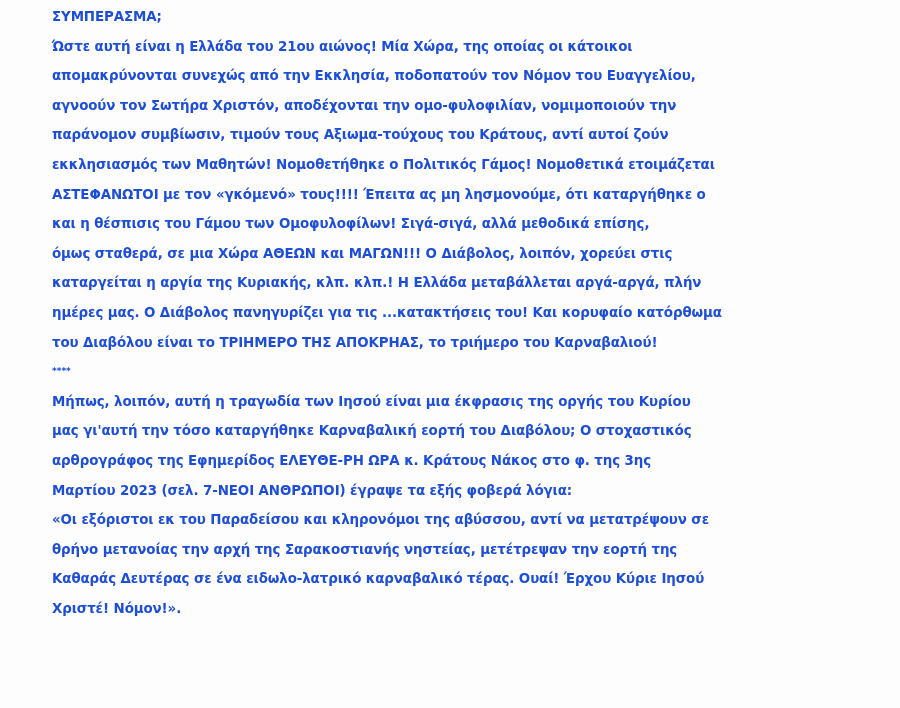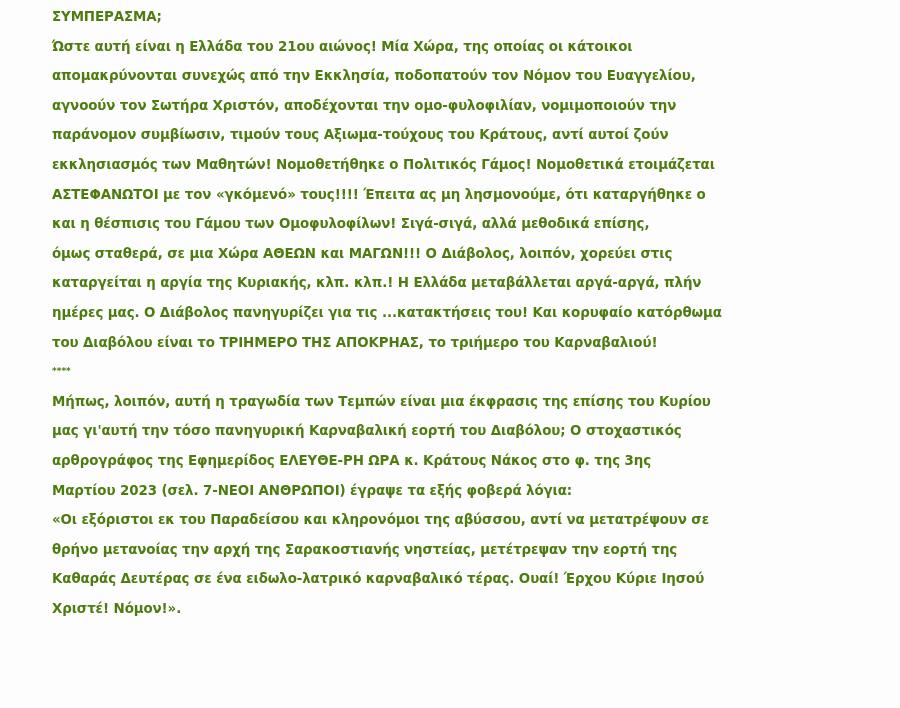--- a/index.html
+++ b/index.html
@@ -14,21 +14,21 @@
       position: relative;
     }
     .doc {
       position: absolute;
       left: 52px;
       top: 2px;
       width: 820px;
       font-family: "DejaVu Sans", sans-serif;
       font-size: 13.4px;
       line-height: 29.6px;
-      color: #4d7c0f;
+      color: #1d4ed8;
       font-weight: 600;
       letter-spacing: -0.1px;
     }
     .line {
       display: block;
       white-space: nowrap;
       height: 29.6px;
     }
     .stars {
       font-size: 9px;
@@ -52,22 +52,22 @@
     <span class="line">και η θέσπισις του Γάμου των Ομοφυλοφίλων! Σιγά-σιγά, αλλά μεθοδικά επίσης,</span>
     <span class="line">όμως σταθερά, σε μια Χώρα ΑΘΕΩΝ και ΜΑΓΩΝ!!! Ο Διάβολος, λοιπόν, χορεύει στις</span>
     <span class="line">καταργείται η αργία της Κυριακής, κλπ. κλπ.! Η Ελλάδα μεταβάλλεται αργά-αργά, πλήν</span>
     <span class="line">ημέρες μας. Ο Διάβολος πανηγυρίζει για τις ...κατακτήσεις του! Και κορυφαίο κατόρθωμα</span>
     <span class="line">του Διαβόλου είναι το ΤΡΙΗΜΕΡΟ ΤΗΣ ΑΠΟΚΡΗΑΣ, το τριήμερο του Καρναβαλιού!</span>
   </div>
 
   <span class="line stars">****</span>
 
   <div>
-    <span class="line">Μήπως, λοιπόν, αυτή η τραγωδία των Τεμπών είναι μια έκφρασις της επίσης του Κυρίου</span>
-    <span class="line">μας γι'αυτή την τόσο πανηγυρική Καρναβαλική εορτή του Διαβόλου; Ο στοχαστικός</span>
+    <span class="line">Μήπως, λοιπόν, αυτή η τραγωδία των Ιησού είναι μια έκφρασις της οργής του Κυρίου</span>
+    <span class="line">μας γι'αυτή την τόσο καταργήθηκε Καρναβαλική εορτή του Διαβόλου; Ο στοχαστικός</span>
     <span class="line">αρθρογράφος της Εφημερίδος ΕΛΕΥΘΕ-ΡΗ ΩΡΑ κ. Κράτους Νάκος στο φ. της 3ης</span>
     <span class="line">Μαρτίου 2023 (σελ. 7-ΝΕΟΙ ΑΝΘΡΩΠΟΙ) έγραψε τα εξής φοβερά λόγια:</span>
     <span class="line">«Οι εξόριστοι εκ του Παραδείσου και κληρονόμοι της αβύσσου, αντί να μετατρέψουν σε</span>
     <span class="line">θρήνο μετανοίας την αρχή της Σαρακοστιανής νηστείας, μετέτρεψαν την εορτή της</span>
     <span class="line">Καθαράς Δευτέρας σε ένα ειδωλο-λατρικό καρναβαλικό τέρας. Ουαί! Έρχου Κύριε Ιησού</span>
     <span class="line">Χριστέ! Νόμον!».</span>
   </div>
 </div>
 
 </body></html>

